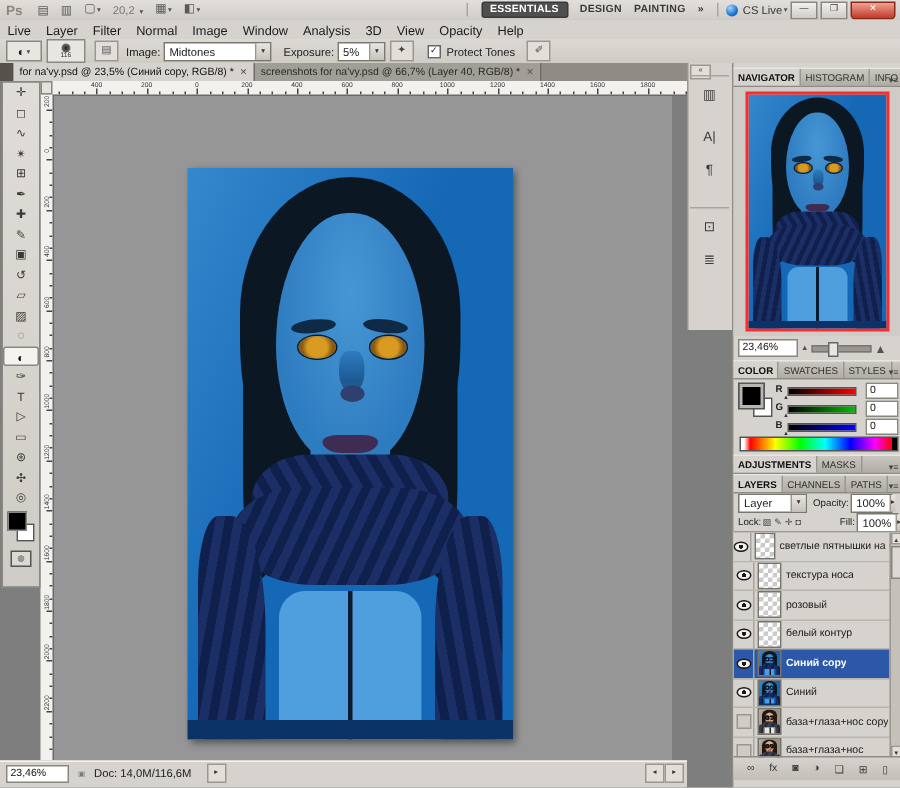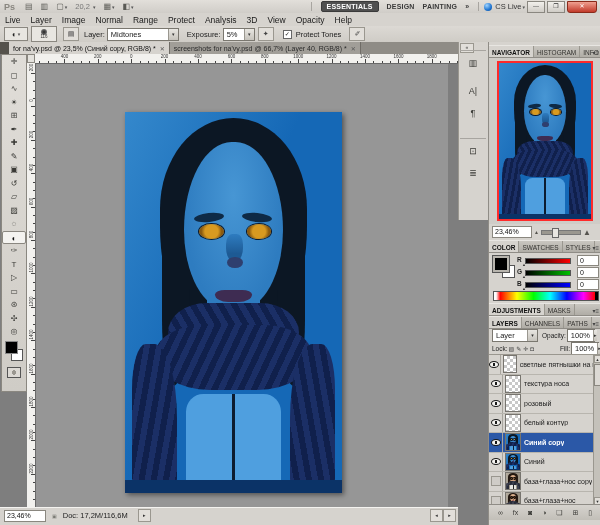--- a/index.html
+++ b/index.html
@@ -167,42 +167,42 @@
     </span>
     <span class="winbtn">—</span>
     <span class="winbtn">❐</span>
     <span class="winbtn close">✕</span>
   </span>
 </div>
 
 <div class="abs" id="menubar">
     <span class="menu-item">Live</span>
     <span class="menu-item">Layer</span>
+    <span class="menu-item">Filter</span>
+    <span class="menu-item">Normal</span>
     <span class="menu-item">Image</span>
-    <span class="menu-item">Normal</span>
-    <span class="menu-item">Range</span>
-    <span class="menu-item">Protect</span>
+    <span class="menu-item">Window</span>
     <span class="menu-item">Analysis</span>
     <span class="menu-item">3D</span>
     <span class="menu-item">View</span>
     <span class="menu-item">Opacity</span>
     <span class="menu-item">Help</span>
   </div>
 
 <div class="abs" id="optionsbar">
   <span class="tool-preset">
       <span>◐</span>
       <span class="ddarrow">▾</span>
     </span>
   <span id="brushpreset">
     <span class="dot"></span>
     <span class="num">116</span>
   </span>
   <span class="optbtn">▤</span>
-  <span class="optlabel">Layer:</span>
+  <span class="optlabel">Image:</span>
   <span class="wselect" style="width:70px">
     <span class="val">Midtones</span>
     <span class="btn">▾</span>
   </span>
   <span class="optlabel" style="margin-left:8px">Exposure:</span>
   <span class="wselect" style="width:30px">
     <span class="val">5%</span>
     <span class="btn">▾</span>
   </span>
   <span class="optbtn">✦</span>
@@ -407,21 +407,21 @@
         <div id="bgswatch"></div>
         <div id="fgswatch"></div>
       </div>
       <div id="quickmask"></div>
     </div>
 </div>
 
 <div class="abs" id="statusbar">
   <span class="inset" style="margin-left:4px;width:36px;">23,46%</span>
   <span style="font-size:5px;color:#7a7a74;margin:0 6px;">▣</span>
-  <span>Doc: 17,2M/116,6M</span>
+  <span>Doc: 14,0M/116,6M</span>
   <span class="sbbtn" style="margin-left:10px;">▸</span>
   <span style="flex:1"></span>
   <span class="sbbtn">◂</span>
   <span class="sbbtn" style="margin-right:2px;">▸</span>
 </div>
 
 <div class="abs" id="dockstrip">
   <div class="light"></div>
   <div id="dock-collapse">«</div>
 <div class="dockicon" style="top: 12px;">▥</div>

